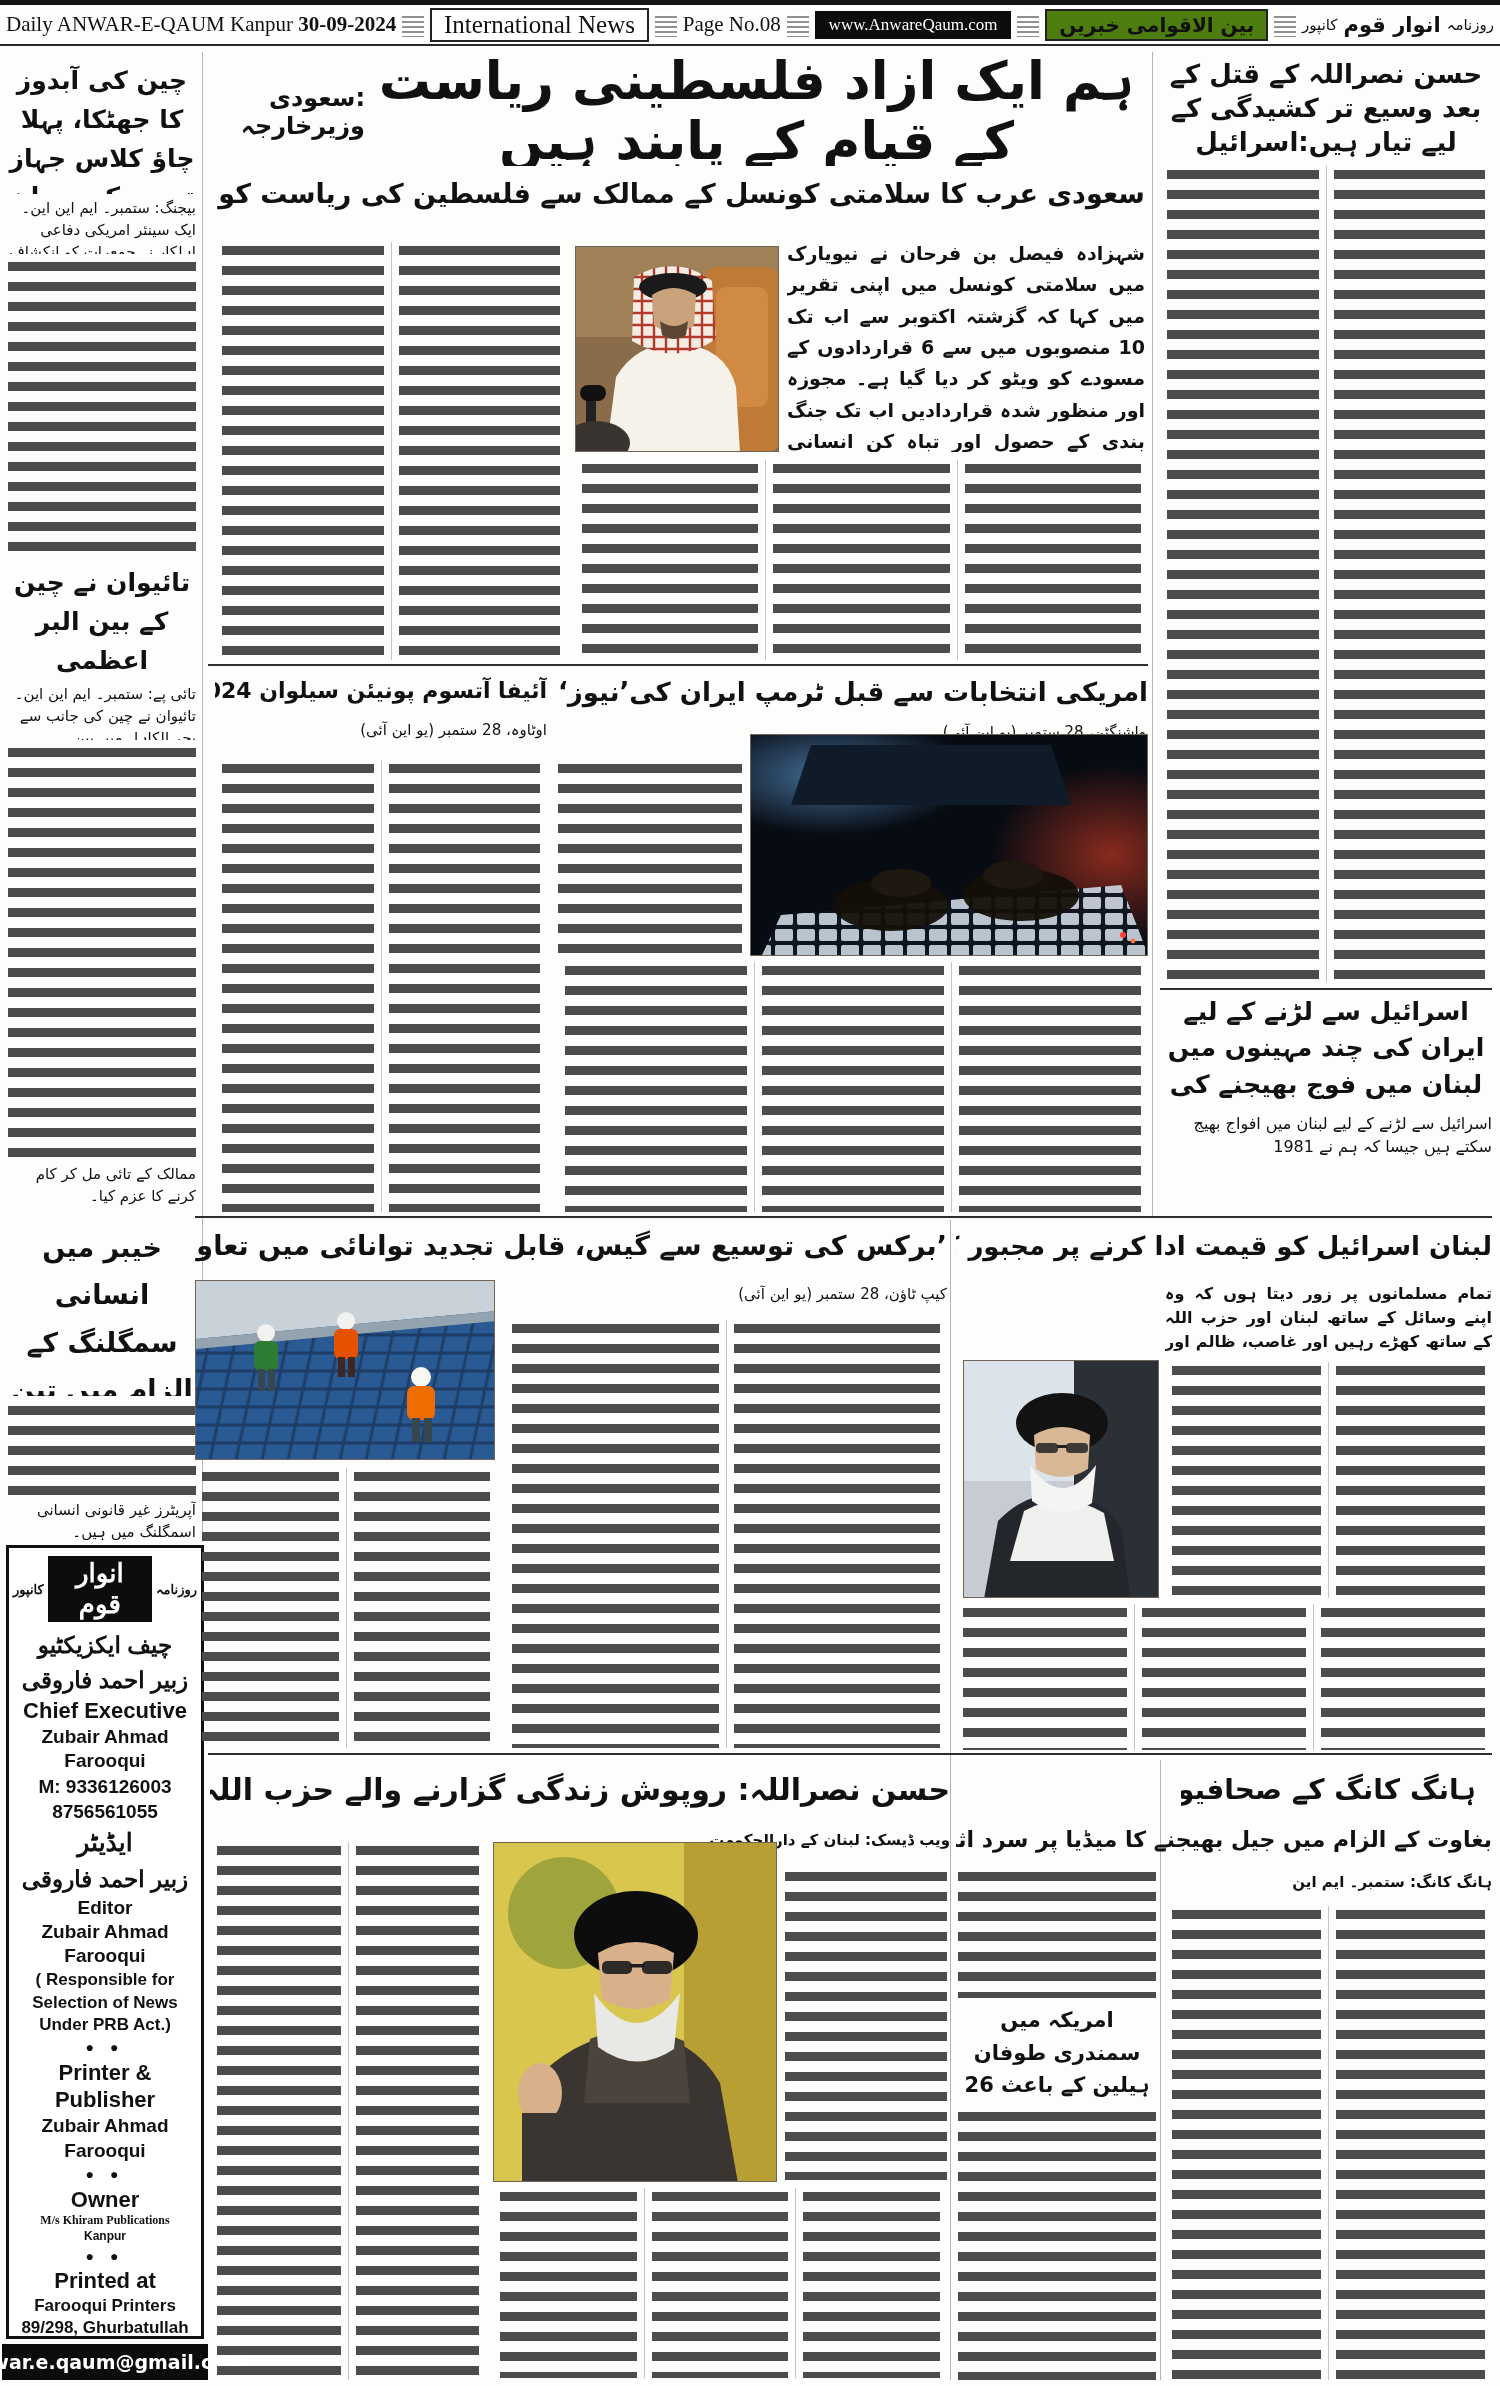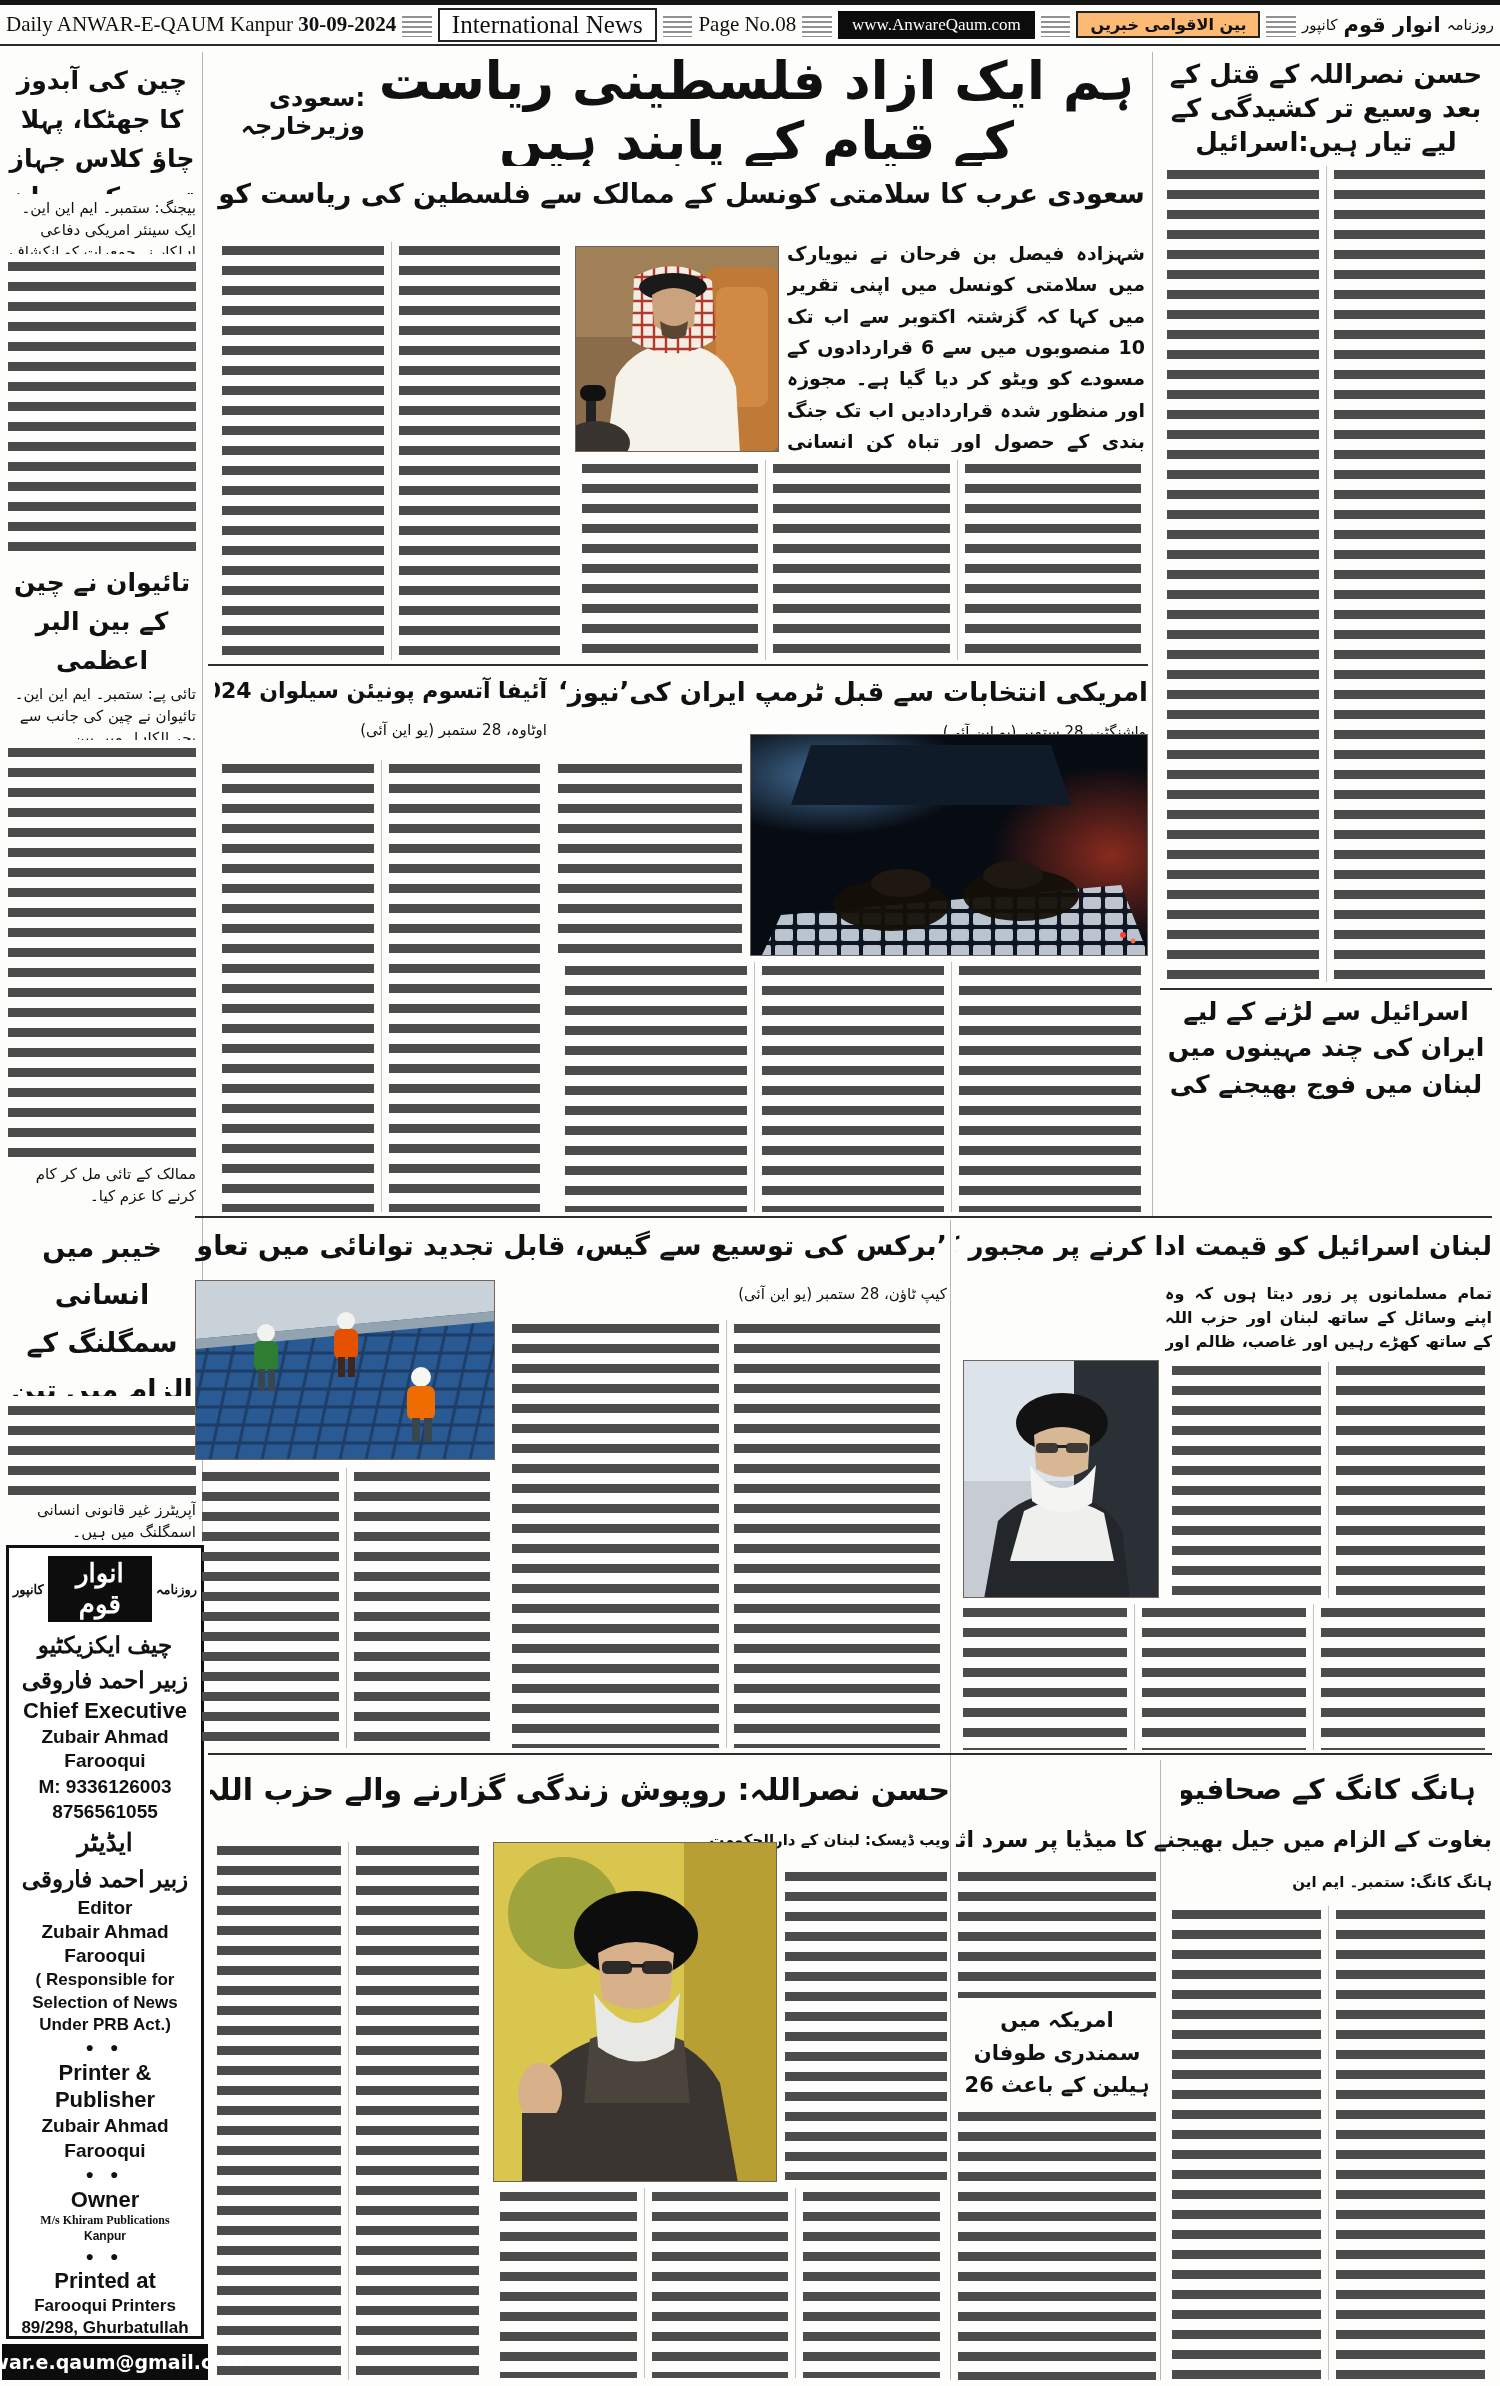--- a/index.html
+++ b/index.html
@@ -10,21 +10,21 @@
   .masthead{left:0;top:0;width:1500px;height:46px;border-top:5px solid #151515;
             border-bottom:2px solid #2a2a2a;display:flex;align-items:center;padding:2px 6px;box-sizing:border-box;}
   .mline{flex:1;height:24px;background:repeating-linear-gradient(to bottom,#fff 0 3px,#909090 3px 5px);margin:0 6px;}
   .mast-en{font-family:"Liberation Serif",serif;font-size:21px;white-space:nowrap;}
   .mast-en b{font-weight:bold;}
   .intl-box{font-family:"Liberation Serif",serif;font-size:25px;border:2px solid #222;
             padding:1px 12px;white-space:nowrap;background:#fff;}
   .pageno{font-family:"Liberation Serif",serif;font-size:21px;white-space:nowrap;}
   .webbox{background:#0c0c0c;color:#ffffff;font-family:"Liberation Serif",serif;font-size:17px;
           padding:4px 14px;white-space:nowrap;}
-  .urbox{border:2px solid #222;font-weight:bold;font-size:16px;padding:2px 12px;white-space:nowrap;background:#fdba74;}
+  .urbox{border:2px solid #222;font-weight:bold;font-size:20px;padding:2px 12px;white-space:nowrap;background:#4d7c0f;}
   .mast-ur{font-size:15px;white-space:nowrap;display:flex;align-items:center;gap:6px;}
   .mast-ur .big{font-size:21px;font-weight:bold;}
   
   .hl{font-weight:bold;text-align:center;direction:rtl;overflow:hidden;}
   .ur{direction:rtl;text-align:right;}
   .sim{background:repeating-linear-gradient(to bottom,rgba(0,0,0,0) 0 4px,#4c4c4c 4px 13px,rgba(0,0,0,0) 13px 20px);
        background-clip:content-box;}
   .cols{display:flex;}
   .cols .sim{flex:1;padding:0 7px;}
   .cols .sim + .sim{border-left:1px solid #c2c2c2;}
@@ -169,20 +169,21 @@
     <div class="sim"></div>
   </div>
 
   <div class="abs hl" style="left:1160px;top:58px;width:332px;height:102px;font-size:26px;line-height:1.3;">حسن نصراللہ کے قتل کے بعد وسیع تر کشیدگی کے لیے تیار ہیں:اسرائیل</div>
   <div class="abs cols" style="left:1160px;top:166px;width:332px;height:816px;">
     <div class="sim"></div>
     <div class="sim"></div>
   </div>
 
   <div class="abs hl" style="left:1160px;top:994px;width:332px;height:114px;font-size:25px;line-height:1.45;">اسرائیل سے لڑنے کے لیے ایران کی چند مہینوں میں لبنان میں فوج بھیجنے کی دھمکی</div>
+  <div class="abs byline" style="left:1160px;top:1112px;width:332px;height:100px;font-size:16px;">اسرائیل سے لڑنے کے لیے لبنان میں افواج بھیج سکتے ہیں جیسا کہ ہم نے 1981</div>
 
   <div class="abs hl" style="left:215px;top:670px;width:332px;height:46px;font-size:22px;line-height:1.9;white-space:nowrap;">آئیفا آتسوم پونیئن سیلوان 2024 II کا دیدبہ</div>
   <div class="abs byline" style="left:215px;top:720px;width:332px;height:36px;">اوٹاوہ، 28 ستمبر (یو این آئی)</div>
   <div class="abs cols" style="left:215px;top:760px;width:332px;height:452px;">
     <div class="sim"></div>
     <div class="sim"></div>
   </div>
 
   <div class="abs hl" style="left:558px;top:672px;width:590px;height:44px;font-size:26px;line-height:1.6;white-space:nowrap;">امریکی انتخابات سے قبل ٹرمپ ایران کی’نیوز‘سائٹس اورہیکرز کے نشانے پر</div>
   <div class="abs byline" style="left:920px;top:722px;width:226px;height:32px;">واشنگٹن، 28 ستمبر (یو این آئی)</div>

